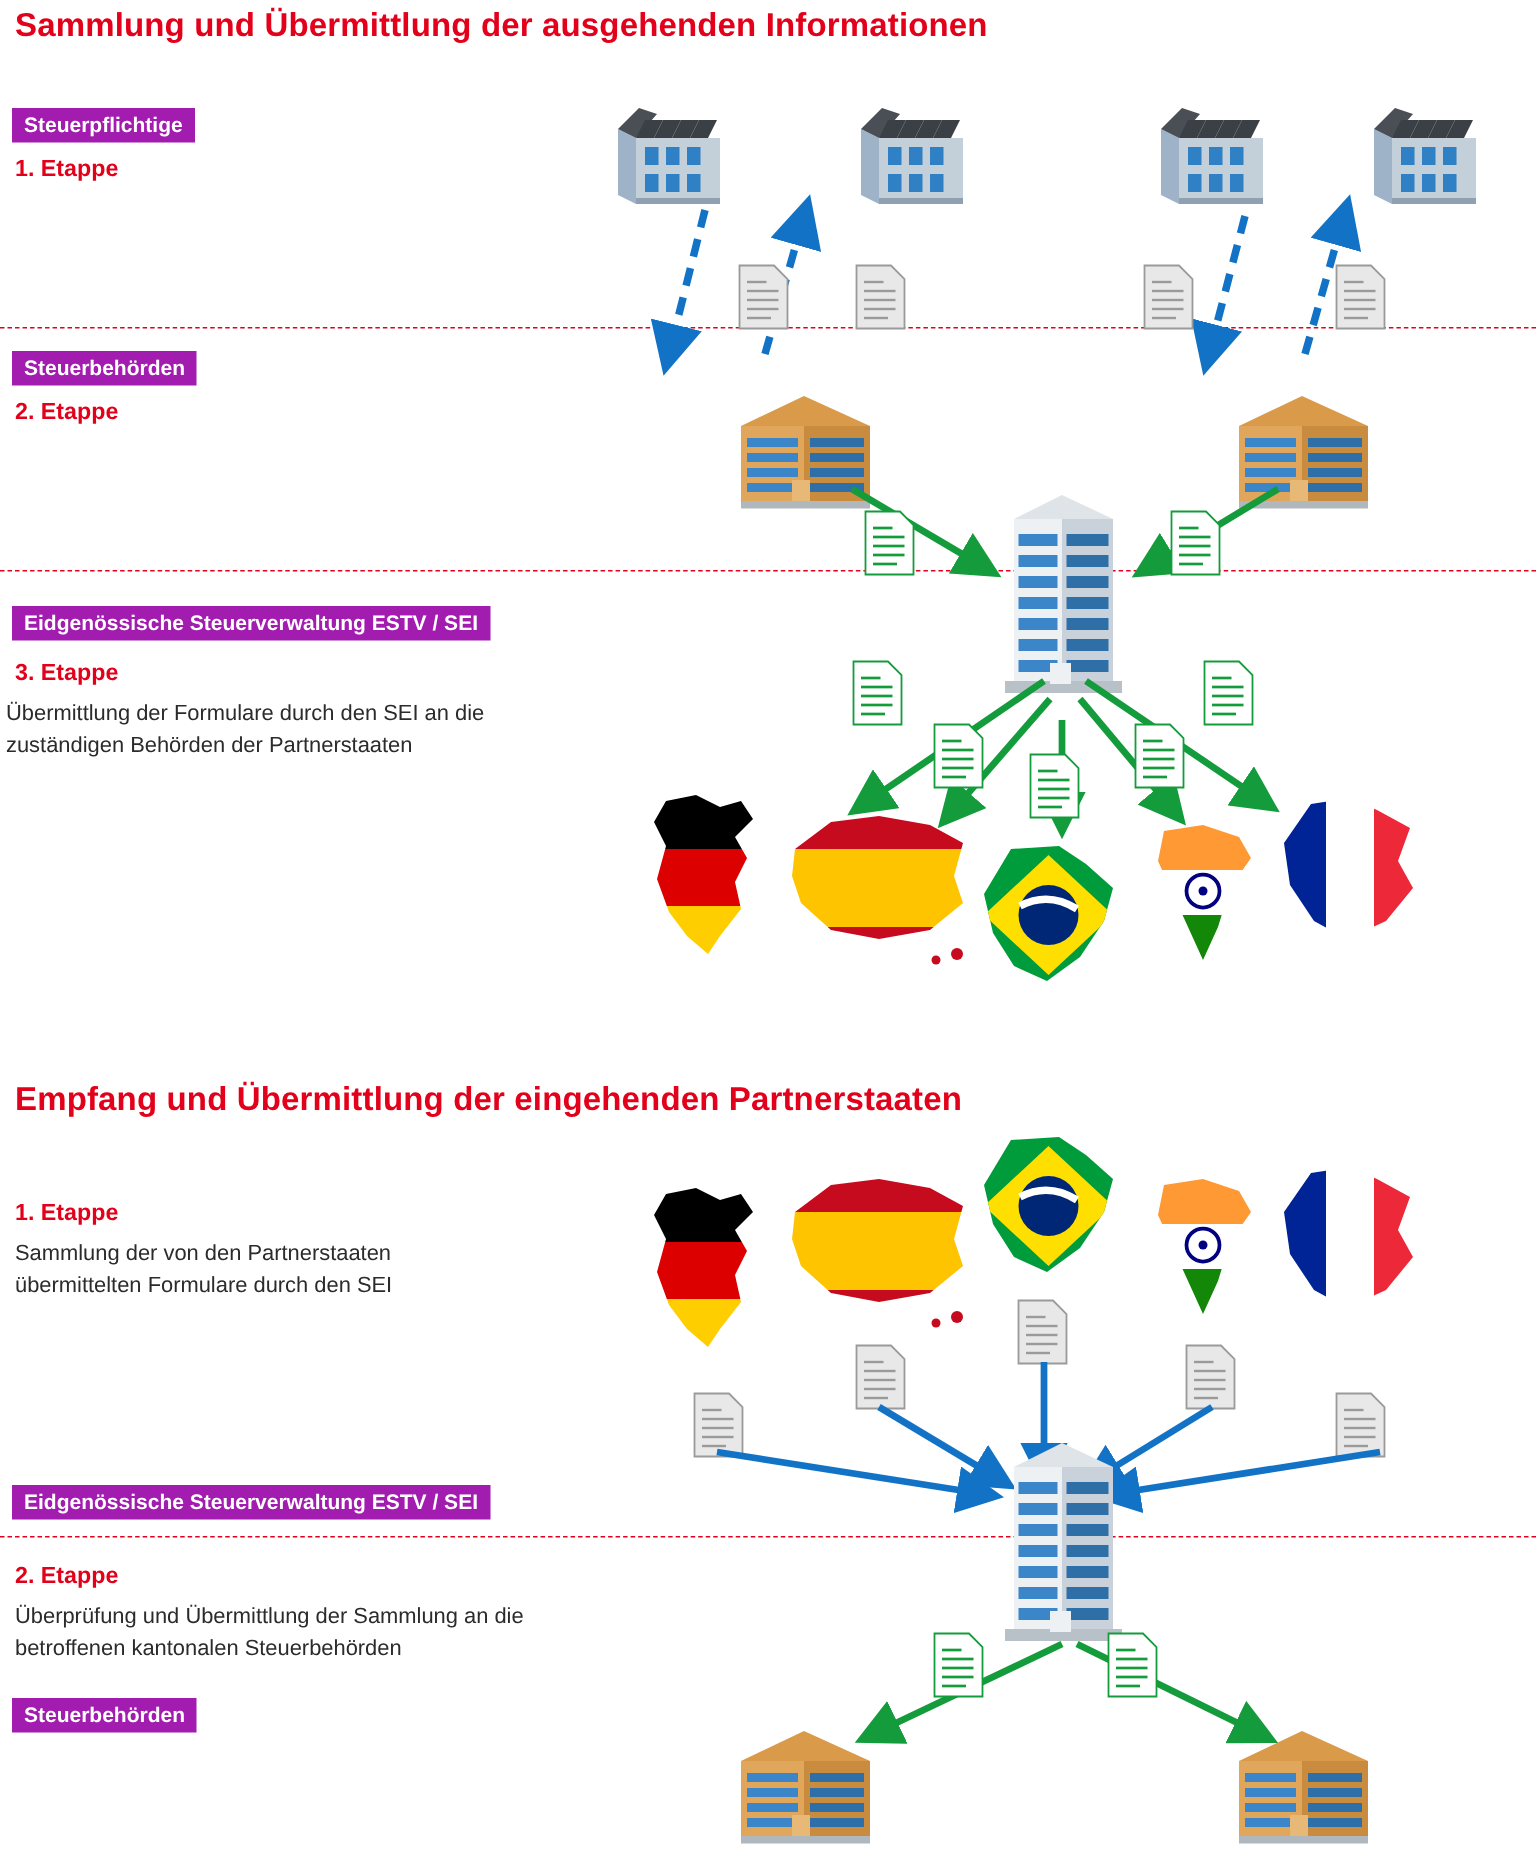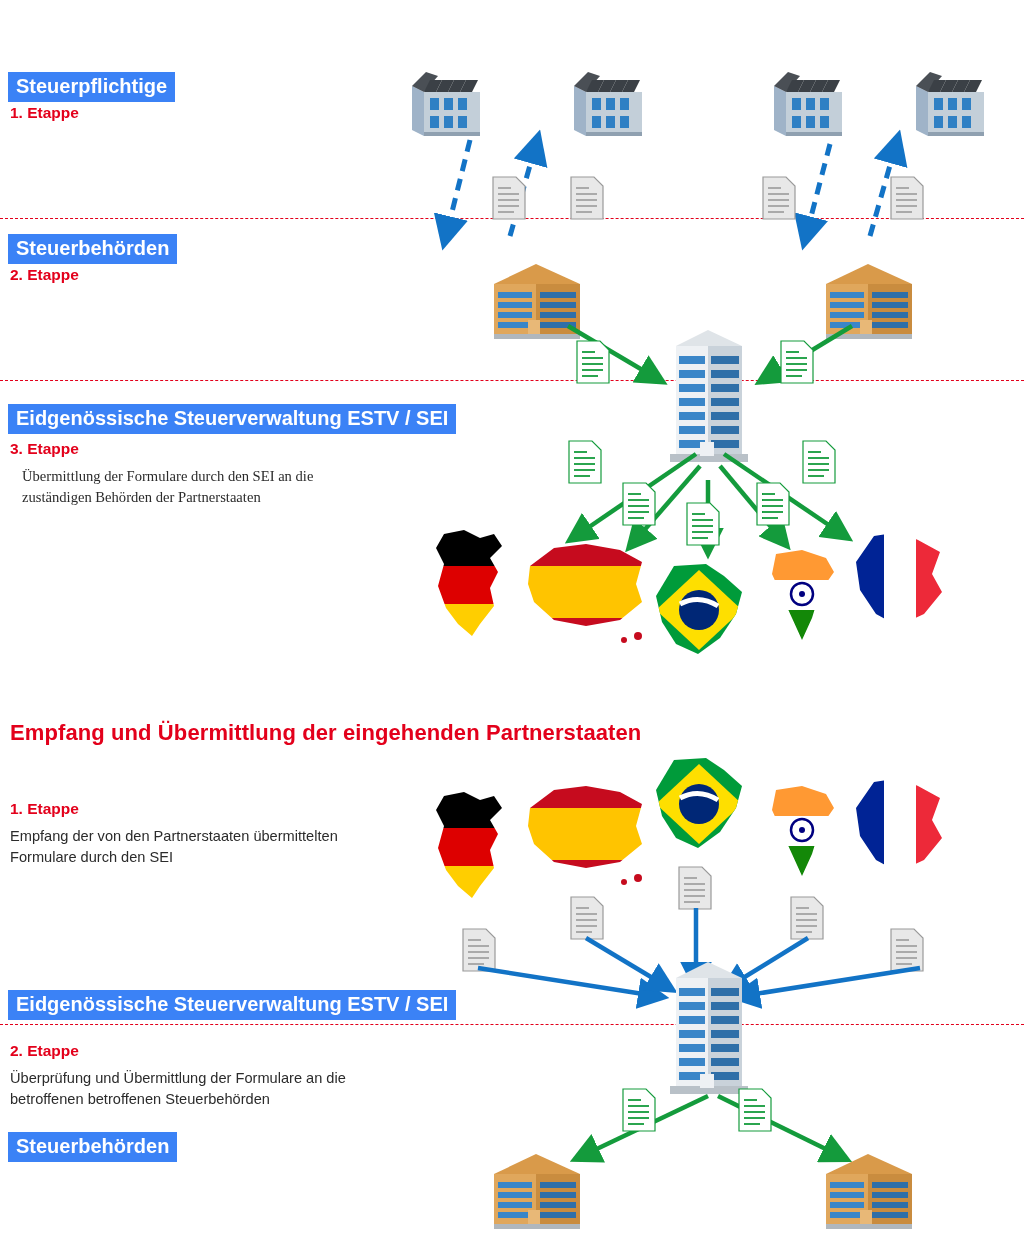--- a/index.html
+++ b/index.html
@@ -23,23 +23,23 @@
   .section-title {
     position: absolute;
     color: #e3001b;
     font-size: 22px;
     font-weight: bold;
     letter-spacing: 0.1px;
     white-space: nowrap;
   }
   .band {
     position: absolute;
-    background: #3b82f6;
+    background: #a21caf;
     color: #ffffff;
-    font-size: 20px;
+    font-size: 14px;
     font-weight: bold;
     padding: 3px 8px 4px 8px;
     white-space: nowrap;
     text-align: center;
   }
   .stage-label {
     position: absolute;
     color: #e3001b;
     font-size: 15.5px;
     font-weight: bold;
@@ -69,54 +69,55 @@
   .doc-gray .pg { fill: #e8e8e8; stroke: #9a9a9a; stroke-width: 1.2; }
   .doc-gray .ln { stroke: #9a9a9a; stroke-width: 1.6; }
   .doc-green .pg { fill: #ffffff; stroke: #149b3c; stroke-width: 1.2; }
   .doc-green .ln { stroke: #149b3c; stroke-width: 1.8; }
 </style>
 </head>
 <body>
 
 <div class="stage">
 
+  <div class="section-title" style="left:10px; top:4px;">Sammlung und Übermittlung der ausgehenden Informationen</div>
 
   <div class="band" style="left:8px; top:72px;">Steuerpflichtige</div>
 
   <div class="stage-label" style="left:10px; top:104px;">1. Etappe</div>
 
 
   <div class="divider" style="top:218px; width:1024px;"></div>
 
   <div class="band" style="left:8px; top:234px;">Steuerbehörden</div>
 
   <div class="stage-label" style="left:10px; top:266px;">2. Etappe</div>
 
 
   <div class="divider" style="top:380px; width:1024px;"></div>
 
   <div class="band" style="left:8px; top:404px;">Eidgenössische Steuerverwaltung ESTV / SEI</div>
 
   <div class="stage-label" style="left:10px; top:440px;text-align:center;">3. Etappe</div>
 
-  <div class="body-text" style="left:22px; top:466px;font-family:Liberation Serif, serif;">Übermittlung der Formulare durch den SEI an die zuständigen Behörden der Partnerstaaten</div>
+  <div class="body-text" style="left:4px; top:466px;">Übermittlung der Formulare durch den SEI an die zuständigen Behörden der Partnerstaaten</div>
 
   <div class="section-title" style="left:10px; top:720px;">Empfang und Übermittlung der eingehenden Partnerstaaten</div>
 
   <div class="stage-label" style="left:10px; top:800px;">1. Etappe</div>
 
-  <div class="body-text" style="left:10px; top:826px;">Empfang der von den Partnerstaaten übermittelten Formulare durch den SEI</div>
+  <div class="body-text" style="left:10px; top:826px;">Sammlung der von den Partnerstaaten übermittelten Formulare durch den SEI</div>
 
   <div class="band" style="left:8px; top:990px;">Eidgenössische Steuerverwaltung ESTV / SEI</div>
 
   <div class="divider" style="top:1024px; width:1024px;"></div>
 
   <div class="stage-label" style="left:10px; top:1042px;">2. Etappe</div>
 
-  <div class="body-text" style="left:10px; top:1068px; width:400px;">Überprüfung und Übermittlung der Formulare an die betroffenen betroffenen Steuerbehörden</div>
+  <div class="body-text" style="left:10px; top:1068px; width:400px;">Überprüfung und Übermittlung der Sammlung an die betroffenen kantonalen Steuerbehörden</div>
 
   <div class="band" style="left:8px; top:1132px;">Steuerbehörden</div>
 
   <div class="node" style="left:404px; top:62px;">
     <svg width="90" height="78" viewBox="0 0 90 78">
       <polygon points="8,24 8,68 20,74 20,30" fill="#9fb3c8"></polygon>
       <polygon points="8,24 20,30 34,14 22,10" fill="#4a4f55"></polygon>
       <rect x="20" y="30" width="56" height="44" fill="#c3cfd9"></rect>
       <polygon points="20,30 26,18 38,18 32,30" fill="#3b4046"></polygon>
       <polygon points="32,30 38,18 50,18 44,30" fill="#3b4046"></polygon>

